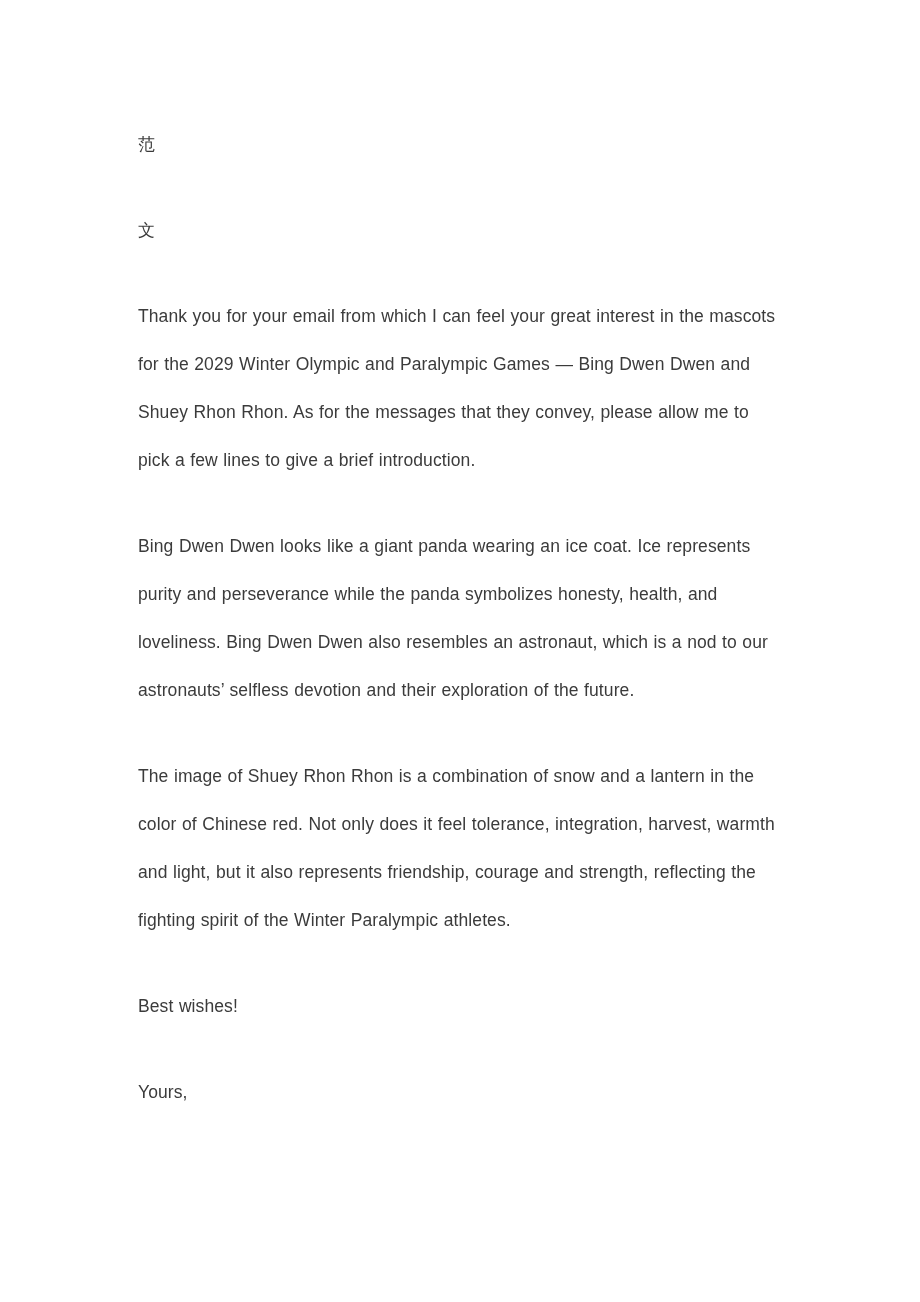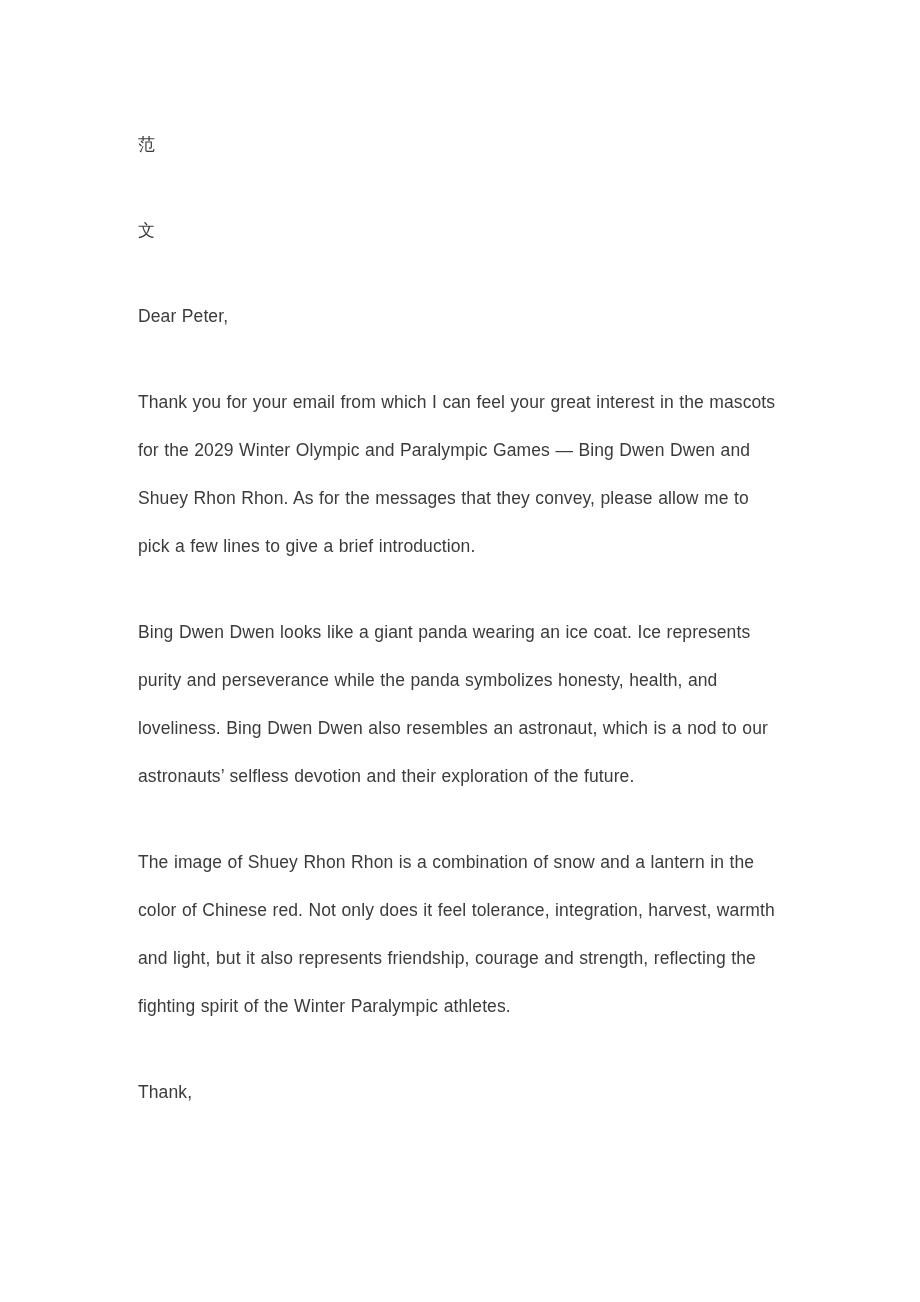--- a/index.html
+++ b/index.html
@@ -36,23 +36,23 @@
     }
   </style>
 </head>
 <body>
 
 <div class="page">
   <p class="title-char">范</p>
 
   <p class="title-char">文</p>
 
-  <p>Dear Peter,</p>
 
   <p>Thank you for your email from which I can feel your great interest in the mascots for the 2029 Winter Olympic and Paralympic Games — Bing Dwen Dwen and Shuey Rhon Rhon. As for the messages that they convey, please allow me to pick a few lines to give a brief introduction.</p>
 
   <p>Bing Dwen Dwen looks like a giant panda wearing an ice coat. Ice represents purity and perseverance while the panda symbolizes honesty, health, and loveliness. Bing Dwen Dwen also resembles an astronaut, which is a nod to our astronauts’ selfless devotion and their exploration of the future.</p>
 
   <p>The image of Shuey Rhon Rhon is a combination of snow and a lantern in the color of Chinese red. Not only does it feel tolerance, integration, harvest, warmth and light, but it also represents friendship, courage and strength, reflecting the fighting spirit of the Winter Paralympic athletes.</p>
 
+  <p>Best wishes!</p>
 
-  <p>Thank,</p>
+  <p>Yours,</p>
 </div>
 
 </body></html>

